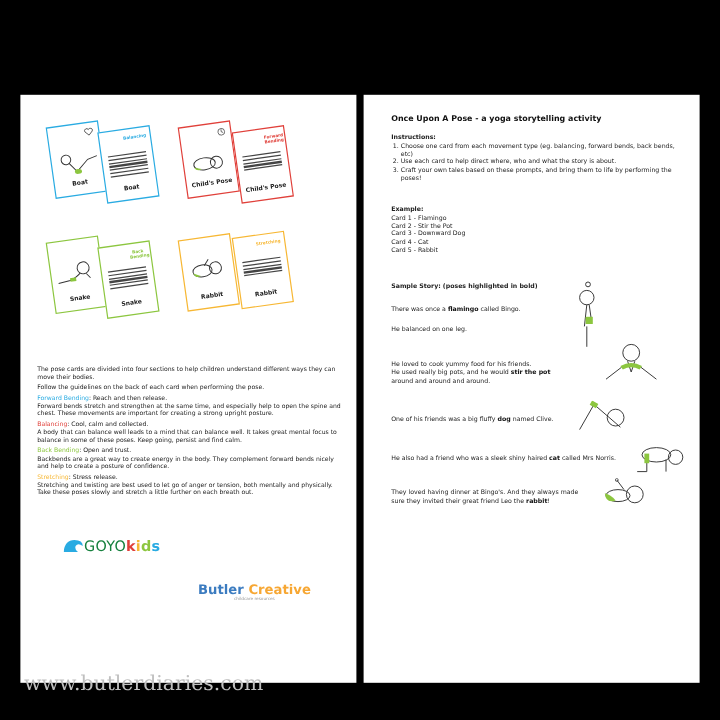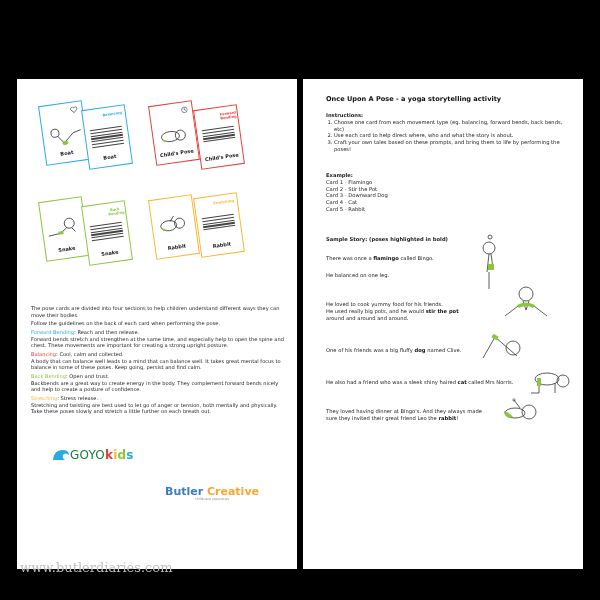--- a/index.html
+++ b/index.html
@@ -19,21 +19,21 @@
     .goyo { position:absolute; left:18px; top:4px; font-size:12px; letter-spacing:0.2px; }
     .butler { position:absolute; left:130px; top:1px; font-size:11px; font-weight:bold;margin-top:40px; }
     .butler small { display:block; font-size:3.5px; font-weight:normal; color:#999; text-align:center; margin-top:-1px; }
     .rtext { position:absolute; left:23px; right:14px; font-size:5.2px; line-height:6.8px; color:#222; }
     .rtitle { position:absolute; left:23px; top:16px; font-size:6.6px; font-weight:bold; color:#111; }
     .rh { font-weight:bold; }
     .story-line { position:absolute; left:23px; font-size:5.2px; line-height:6.8px; color:#222; }
     .story-line b { color:#111; }
     ol { margin:0; padding-left:8px; }
     ol li { margin:0; }
-    .footer { position:absolute; left:20px; top:560px; color:#bfbfbf; font-family:"DejaVu Serif", serif; font-size:13px; }
+    .footer { position:absolute; left:20px; top:560px; color:#bfbfbf; font-family:"DejaVu Serif", serif; font-size:17px; }
     .pose { position:absolute; }
   </style>
 </head>
 <body>
 
 <div class="page" id="left-page">
 
   <div class="card" style="left:25px;top:24px;border-color:#29abe2;transform:rotate(-8deg);">
     <svg width="8" height="7" style="right:4px;top:4px" viewBox="0 0 10 9">
         <path d="M5 8 L1 4 A2 2 0 0 1 5 2 A2 2 0 0 1 9 4 Z" fill="none" stroke="#333" stroke-width="0.8"></path>

